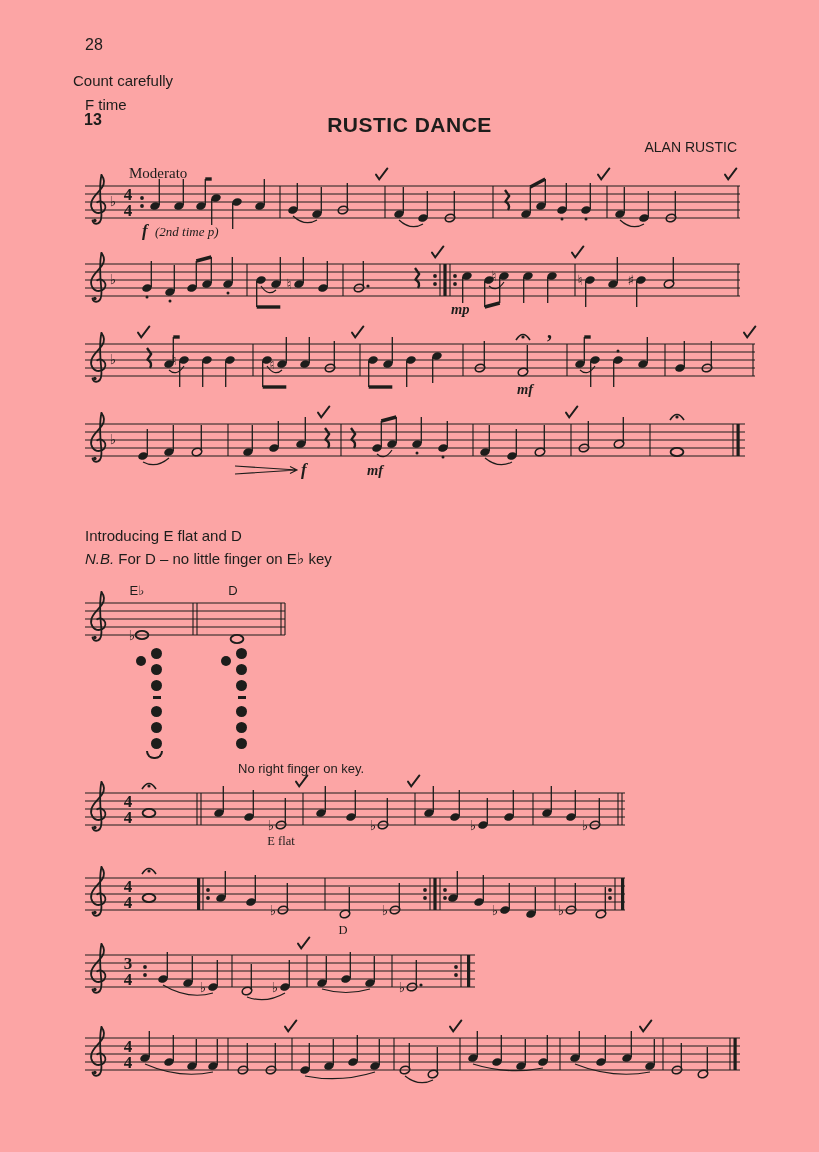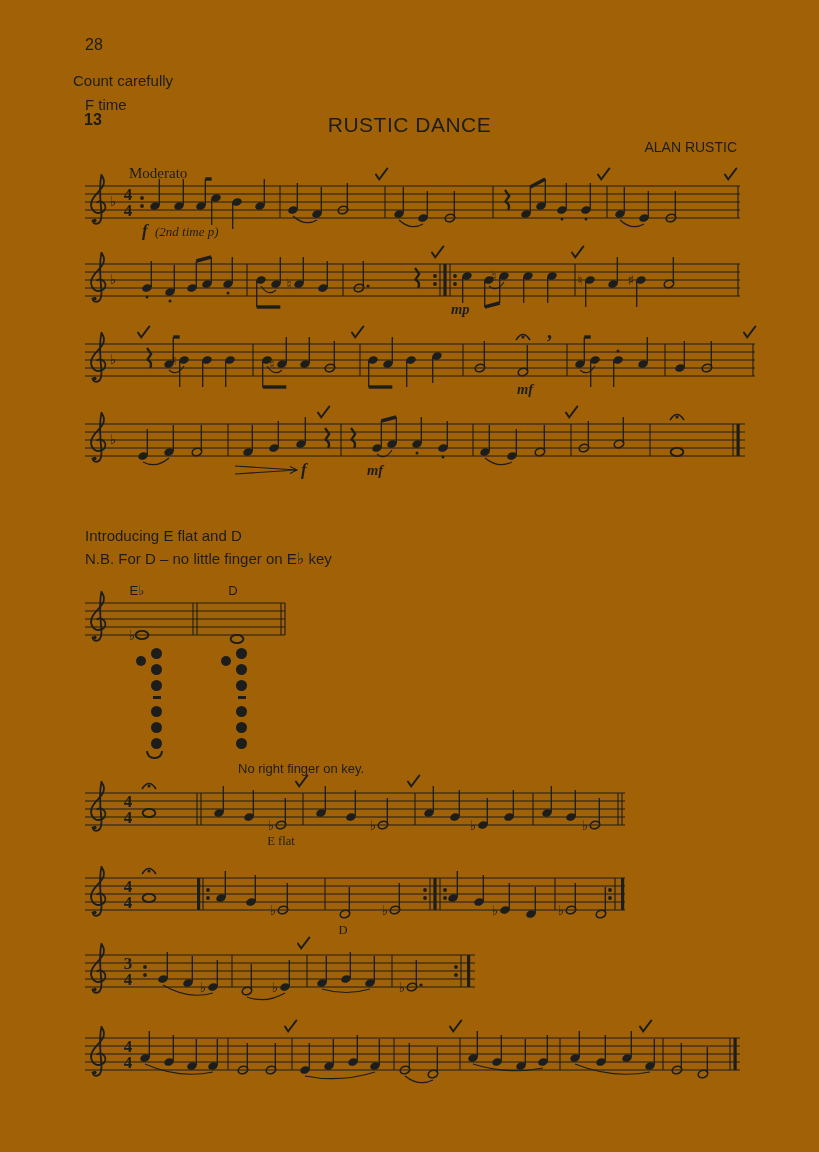--- a/index.html
+++ b/index.html
@@ -1,26 +1,26 @@
 <!DOCTYPE html>
 <html><head>
 <meta charset="utf-8">
 <style>
   html,body{margin:0;padding:0;}
-  .page{position:relative;width:819px;height:1152px;background:#a16207;
+  .page{position:relative;width:819px;height:1152px;background:#fca5a5;
         font-family:"Liberation Sans",sans-serif;color:#1d1d1b;overflow:hidden;}
   .abs{position:absolute;white-space:nowrap;}
   .t16{font-size:16px;}
   .t15{font-size:15px;}
   .t13{font-size:13px;}
   .num{font-size:16px;font-weight:bold;}
-  .title{left:0;right:0;text-align:center;top:113px;font-size:21px;font-weight:normal;letter-spacing:.5px;}
+  .title{left:0;right:0;text-align:center;top:113px;font-size:21px;font-weight:bold;letter-spacing:.5px;}
   .composer{right:82px;top:139px;font-size:14px;}
   .heading-it{font-size:15px;}
-  .it{}
+  .it{font-style:italic;}
   .flat-glyph{font-family:"DejaVu Sans",sans-serif;font-size:16px;}
   svg.staff{position:absolute;overflow:visible;}
   .staff text{fill:#1d1d1b;}
   .acc{font:14px "DejaVu Sans",sans-serif;text-anchor:middle;}
   .tsig{font:700 17px "Liberation Serif",serif;text-anchor:middle;}
   .tempo{font:15px "Liberation Serif",serif;}
   .dynf{font:italic 700 17px "Liberation Serif",serif;}
   .dyn{font:italic 700 14.5px "Liberation Serif",serif;}
   .dyn2{font:italic 13px "Liberation Serif",serif;}
   .exlabel{font:12.5px "Liberation Serif",serif;text-anchor:middle;}

